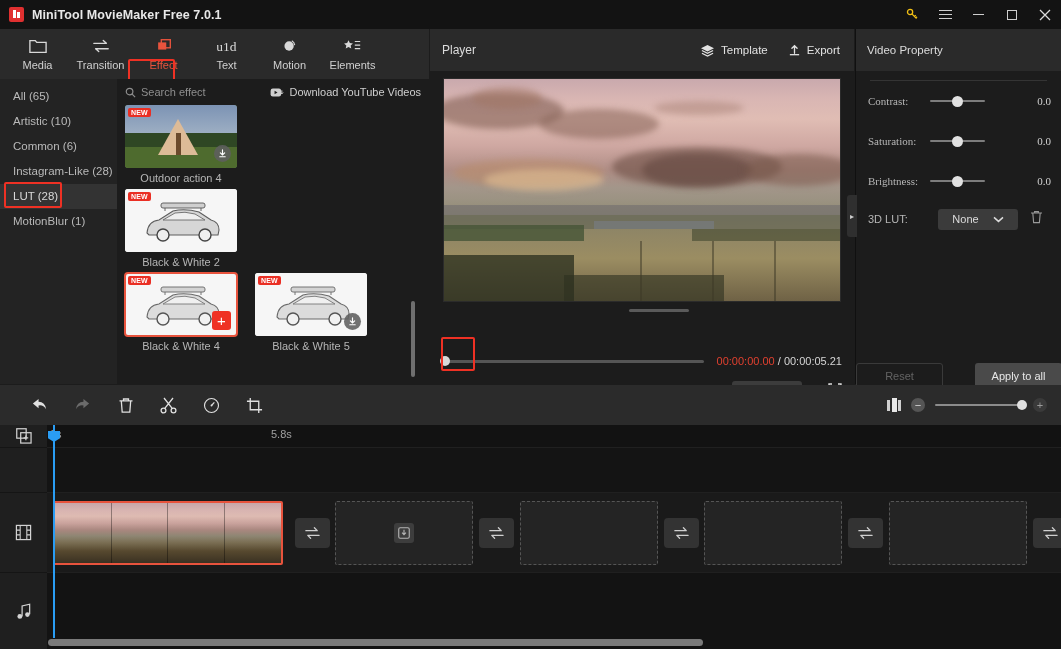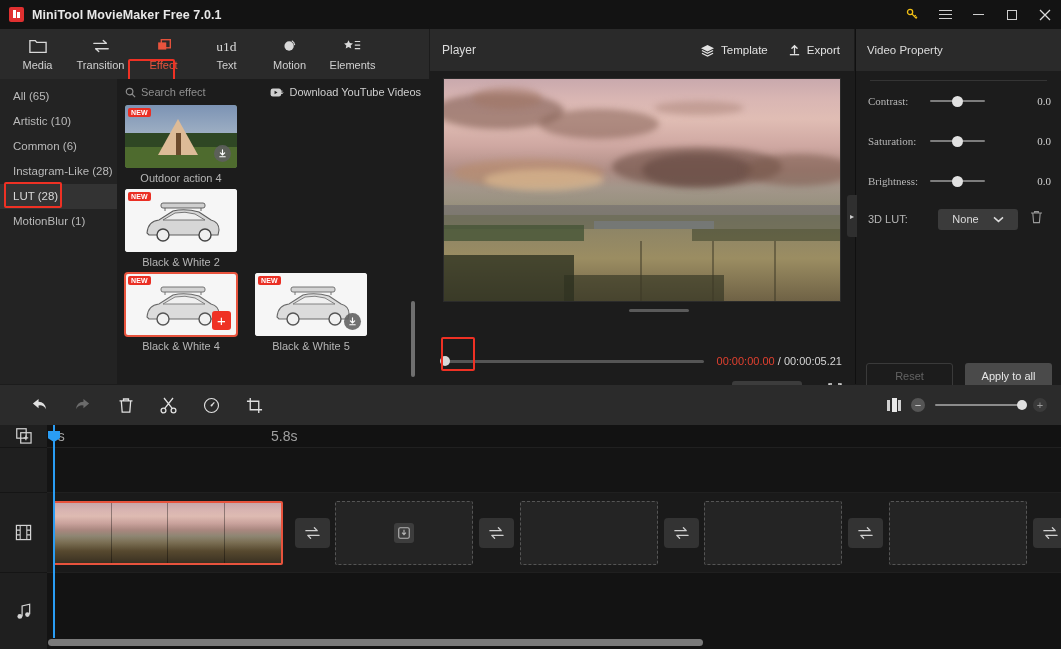--- a/index.html
+++ b/index.html
@@ -216,21 +216,21 @@
   .prop-val { margin-left: auto; font-size: 11px; color: #d2d2d2; width: 28px; text-align: right; }
   .lut-row { display: flex; align-items: center; height: 36px; padding: 0 10px 0 12px; }
   .lut-sel {
     width: 80px; height: 21px; background: #3b3b3b; border-radius: 3px;
     display: flex; align-items: center; justify-content: center; gap: 14px;
     font-size: 11px; color: #dcdcdc; margin-left: 8px;
   }
   .trash-btn { margin-left: 12px; color: #9a9a9a; }
   .rp-actions {
     position: absolute; left: 0; top: 334px; width: 206px;
-    display: flex; justify-content: center; gap: 12px;
+    display: flex; justify-content: space-between; gap: 12px;
   }
   .btn-reset {
     width: 87px; height: 25px; border: 1px solid #3a3a3a; border-radius: 3px;
     color: #636363; font-size: 11px; display: flex; align-items: center; justify-content: center;
   }
   .btn-apply {
     width: 87px; height: 25px; background: #4a4a4a; border-radius: 3px;
     color: #e6e6e6; font-size: 11px; display: flex; align-items: center; justify-content: center;
   }
 
@@ -261,21 +261,21 @@
   .gut-cell {
     display: flex; align-items: center; justify-content: center; color: #d3d3d3;
   }
   .gut-add { height: 22px; }
   .gut-a { height: 45px; border-top: 1px solid #151515; }
   .gut-v { height: 80px; border-top: 1px solid #151515; }
   .gut-m { height: 77px; border-top: 1px solid #151515; }
 
   .ruler {
     position: absolute; left: 47px; top: 0; width: 1014px; height: 22px;
-    font-size: 14px; color: #a0a0a0;
+    font-size: 11px; color: #a0a0a0;
   }
   .rmark { position: absolute; top: 3px; }
   .trackzone {
     position: absolute; left: 47px; top: 22px; width: 1014px; height: 202px;
   }
   .track-a { position: absolute; left: 0; top: 0; width: 1014px; height: 45px; background: #141414; border-top: 1px solid #202020; }
   .track-v { position: absolute; left: 0; top: 45px; width: 1014px; height: 80px; background: #1a1a1a; border-top: 1px solid #202020; }
   .track-m { position: absolute; left: 0; top: 125px; width: 1014px; height: 77px; background: #131313; border-top: 1px solid #202020; }
 
   .clip {

